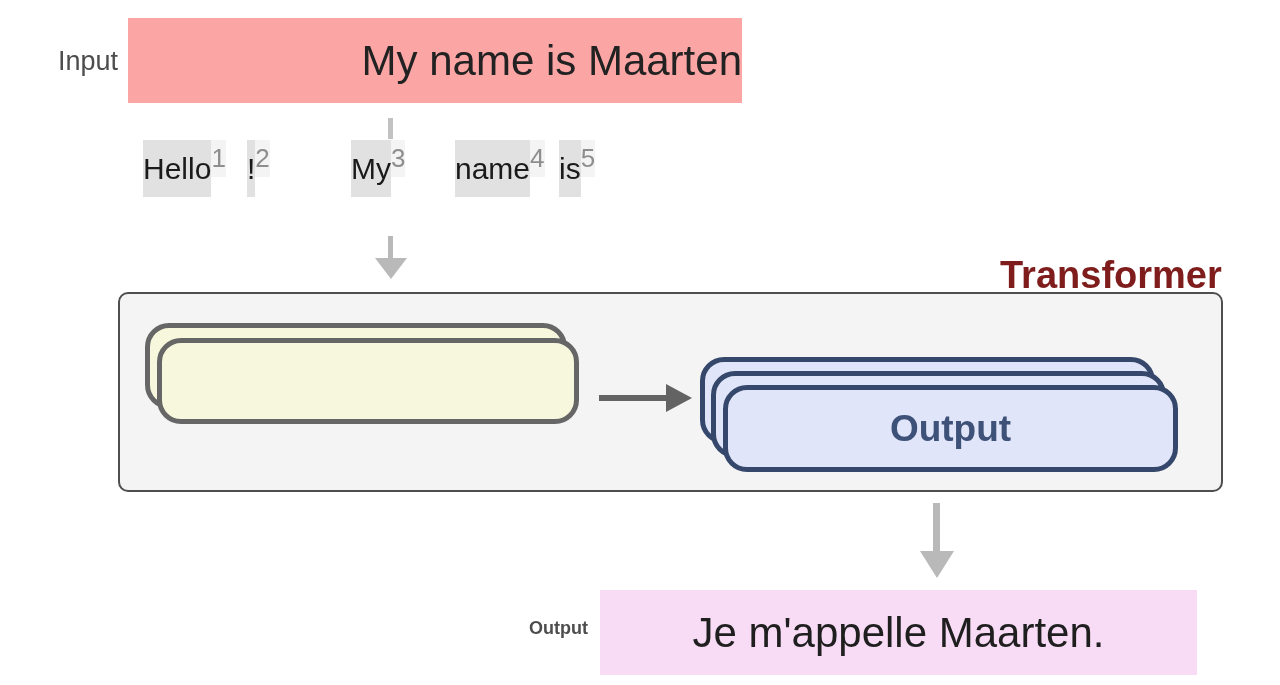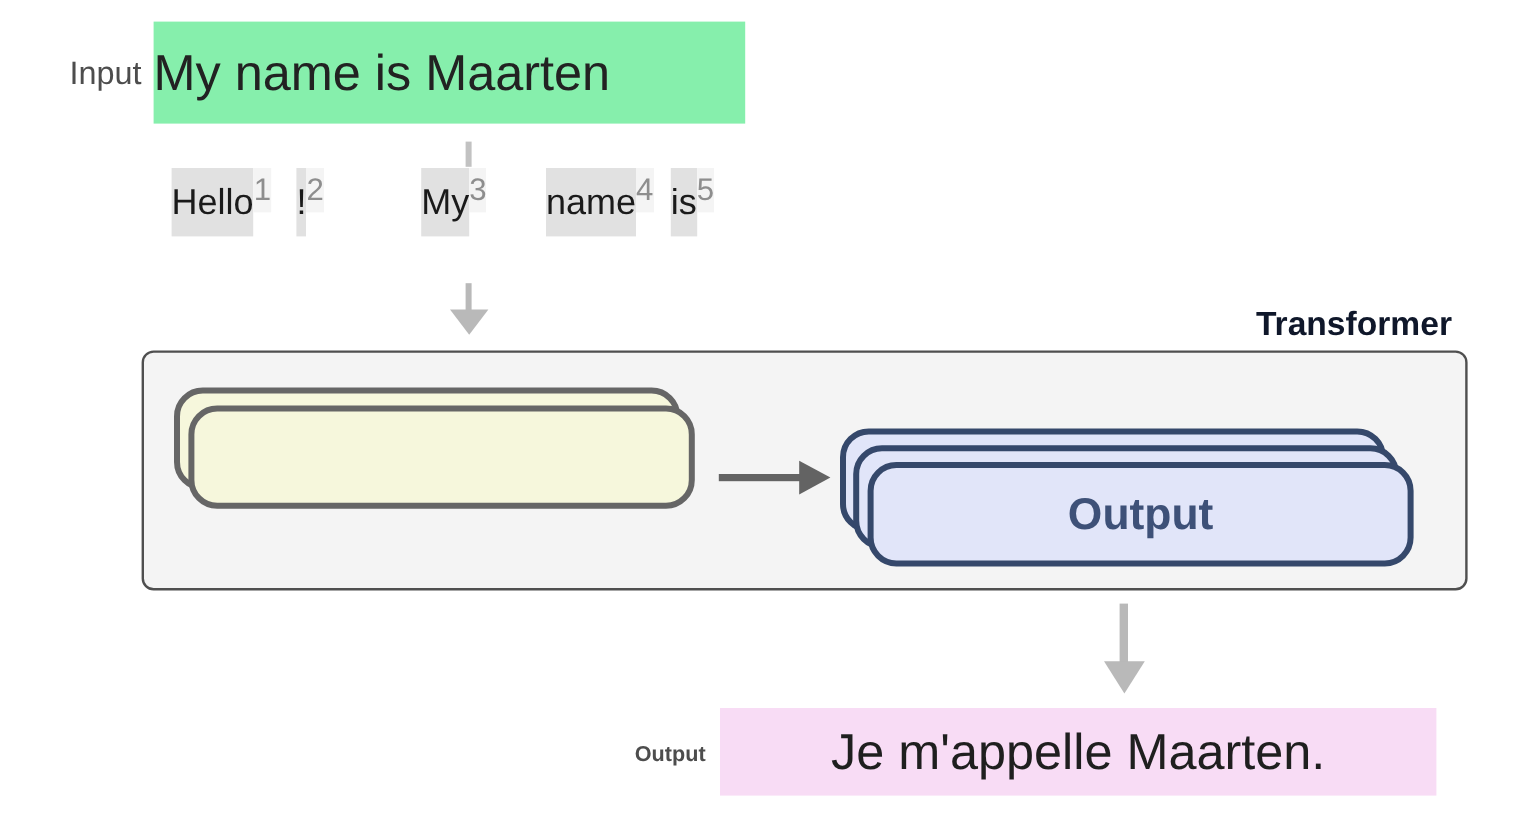--- a/index.html
+++ b/index.html
@@ -19,23 +19,23 @@
     position: absolute;
     left: 0; top: 46px;
     width: 118px;
     text-align: right;
     font-size: 27px;
     color: #4d4d4d;
   }
   .input-box {
     position: absolute;
     left: 128px; top: 18px;
-    width: 493px; height: 85px;
-    background: #86efac;
-    display: flex; align-items: center; justify-content: flex-start;
+    width: 614px; height: 85px;
+    background: #fca5a5;
+    display: flex; align-items: center; justify-content: flex-end;
     font-size: 42px;
     color: #222222;
   }
 
   
   .connector-stub {
     position: absolute;
     left: 388px; top: 118px;
     width: 5px; height: 21px;
     background: #c2c2c2;
@@ -109,23 +109,23 @@
     font-size: 26px;
     color: #8e8e8e;
   }
 
   
   .transformer-label {
     position: absolute;
     left: 1000px; top: 254px;
     width: 210px;
     text-align: right;
-    font-size: 28px;
+    font-size: 38px;
     font-weight: bold;
-    color: #0f172a;
+    color: #7f1d1d;
   }
   .transformer-box {
     position: absolute;
     left: 118px; top: 292px;
     width: 1105px; height: 200px;
     background: #f4f4f4;
     border: 2px solid #4f4f4f;
     border-radius: 10px;
   }
 
@@ -162,21 +162,21 @@
     left: 460px; top: 618px;
     width: 128px;
     text-align: right;
     font-size: 18px;
     color: #4d4d4d;
     font-weight: bold;
   }
   .output-box {
     position: absolute;
     left: 600px; top: 590px;
-    width: 597px; height: 73px;
+    width: 597px; height: 85px;
     background: #f8dcf5;
     display: flex; align-items: center; justify-content: center;
     font-size: 42px;
     color: #1f1f1f;
   }
 </style>
 </head>
 <body>
 
 <div class="canvas">

